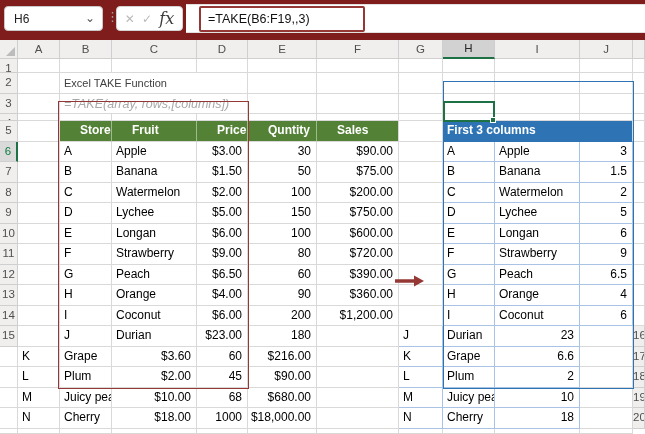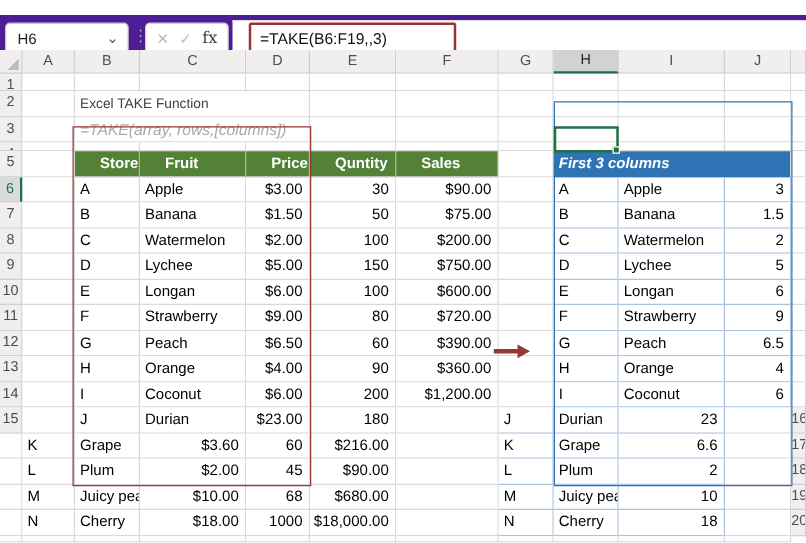--- a/index.html
+++ b/index.html
@@ -4,31 +4,31 @@
 <style>
   :root{
     --src-green:#538135; --res-blue:#2E74B5; --red:#953735; --sel-green:#1E7145;
     --grid:#d9d9d9; --hdrline:#cfcfcf; --res-inner:#a8c3e4;
   }
   *{margin:0;padding:0;box-sizing:border-box;}
   html,body{font-family:"Liberation Sans","DejaVu Sans",sans-serif;}
   .app{position:relative;width:645px;height:434px;background:#fff;overflow:hidden;}
 
   
-  .topbar{position:absolute;left:0;top:12px;width:645px;height:40px;background:#4c1d95;}
+  .topbar{position:absolute;left:0;top:0;width:645px;height:40px;background:#7f1d1d;}
   .namebox{position:absolute;left:4px;top:6px;width:99px;height:25px;background:#fff;
     border:1px solid #c8c8c8;border-radius:4px;display:flex;align-items:center;
     font-size:12px;color:#222;padding-left:9px;}
   .namebox .chev{position:absolute;right:7px;top:4px;color:#555;font-size:12px;}
   .dots{position:absolute;left:106px;top:9px;color:#a0a0a0;font-size:13px;letter-spacing:0;}
   .fxbox{position:absolute;left:116px;top:6px;width:67px;height:25px;background:#fff;
     border:1px solid #d2d2d2;border-radius:4px;display:flex;align-items:center;
     justify-content:space-around;padding:0 4px;}
   .fxbox .dim{color:#b9b9b9;font-size:12px;}
-  .fxbox .fx{font-family:"DejaVu Serif",serif;font-size:13px;color:#3c3c3c;}
+  .fxbox .fx{font-family:"DejaVu Serif",serif;font-style:italic;font-size:16px;color:#3c3c3c;}
   .fbar{position:absolute;left:186px;top:4px;width:459px;height:29px;background:#fff;
     border-top:1px solid #e3e1df;border-bottom:1px solid #e3e1df;}
   .fannot{position:absolute;left:1px;top:1px;width:166px;height:26px;border:2px solid var(--red);
     border-radius:2px;display:flex;align-items:center;padding-left:7px;font-size:12.5px;color:#111;
     white-space:nowrap;background:#fff;margin-left:12px;}
 
   
   .sheet{position:absolute;left:0;top:40px;width:645px;height:394px;background:#fff;
     display:grid;
     grid-template-columns:18px 42px 52px 85px 51px 69px 82px 44px 52px 85px 53px 12px;
@@ -44,21 +44,21 @@
   .corner{background:#f0efee;border-right:1px solid var(--hdrline);border-bottom:1px solid var(--hdrline);position:relative;}
   .corner:after{content:"";position:absolute;right:2px;bottom:2px;width:0;height:0;
     border-left:9px solid transparent;border-bottom:9px solid #bcbcbc;}
   .al{padding-left:4px;} .ar{text-align:right;padding-right:5px;}
   .t-title{overflow:visible;font-size:11px;color:#404040;padding-left:4px;line-height:20px;}
   .t-syntax{overflow:visible;font-size:12.5px;color:#a9a9a9;font-style:italic;padding-left:4px;line-height:20px;}
   .src-h{background:var(--src-green);color:#fff;font-weight:bold;font-size:12px;padding-left:20px;
     border-right:1px solid rgba(255,255,255,.45);border-bottom:1px solid var(--grid);}
   .src-h.last{border-right:1px solid var(--grid);}
   .res-h{background:var(--res-blue);color:#fff;font-weight:bold;font-size:12px;padding-left:4px;
-    border-right:1px solid var(--grid);border-bottom:1px solid var(--res-blue);font-style:italic;}
+    border-right:1px solid var(--grid);border-bottom:1px solid var(--res-blue);}
   .res-c{border-right:1px solid var(--res-inner);border-bottom:1px solid var(--res-inner);}
 
   
   .ov{position:absolute;pointer-events:none;}
   .red-range{left:57.5px;top:101px;width:191px;height:288px;border:1.5px solid var(--red);}
   .res-outline{left:442.5px;top:81px;width:191px;height:308px;border:1.5px solid var(--res-blue);}
   .selection{left:442.5px;top:101px;width:52.5px;height:21px;border:2px solid var(--sel-green);}
   .selection .handle{position:absolute;right:-3px;bottom:-3px;width:6px;height:6px;
     background:var(--sel-green);border:1px solid #fff;}
   .arrow{left:394px;top:274px;width:32px;height:14px;}

